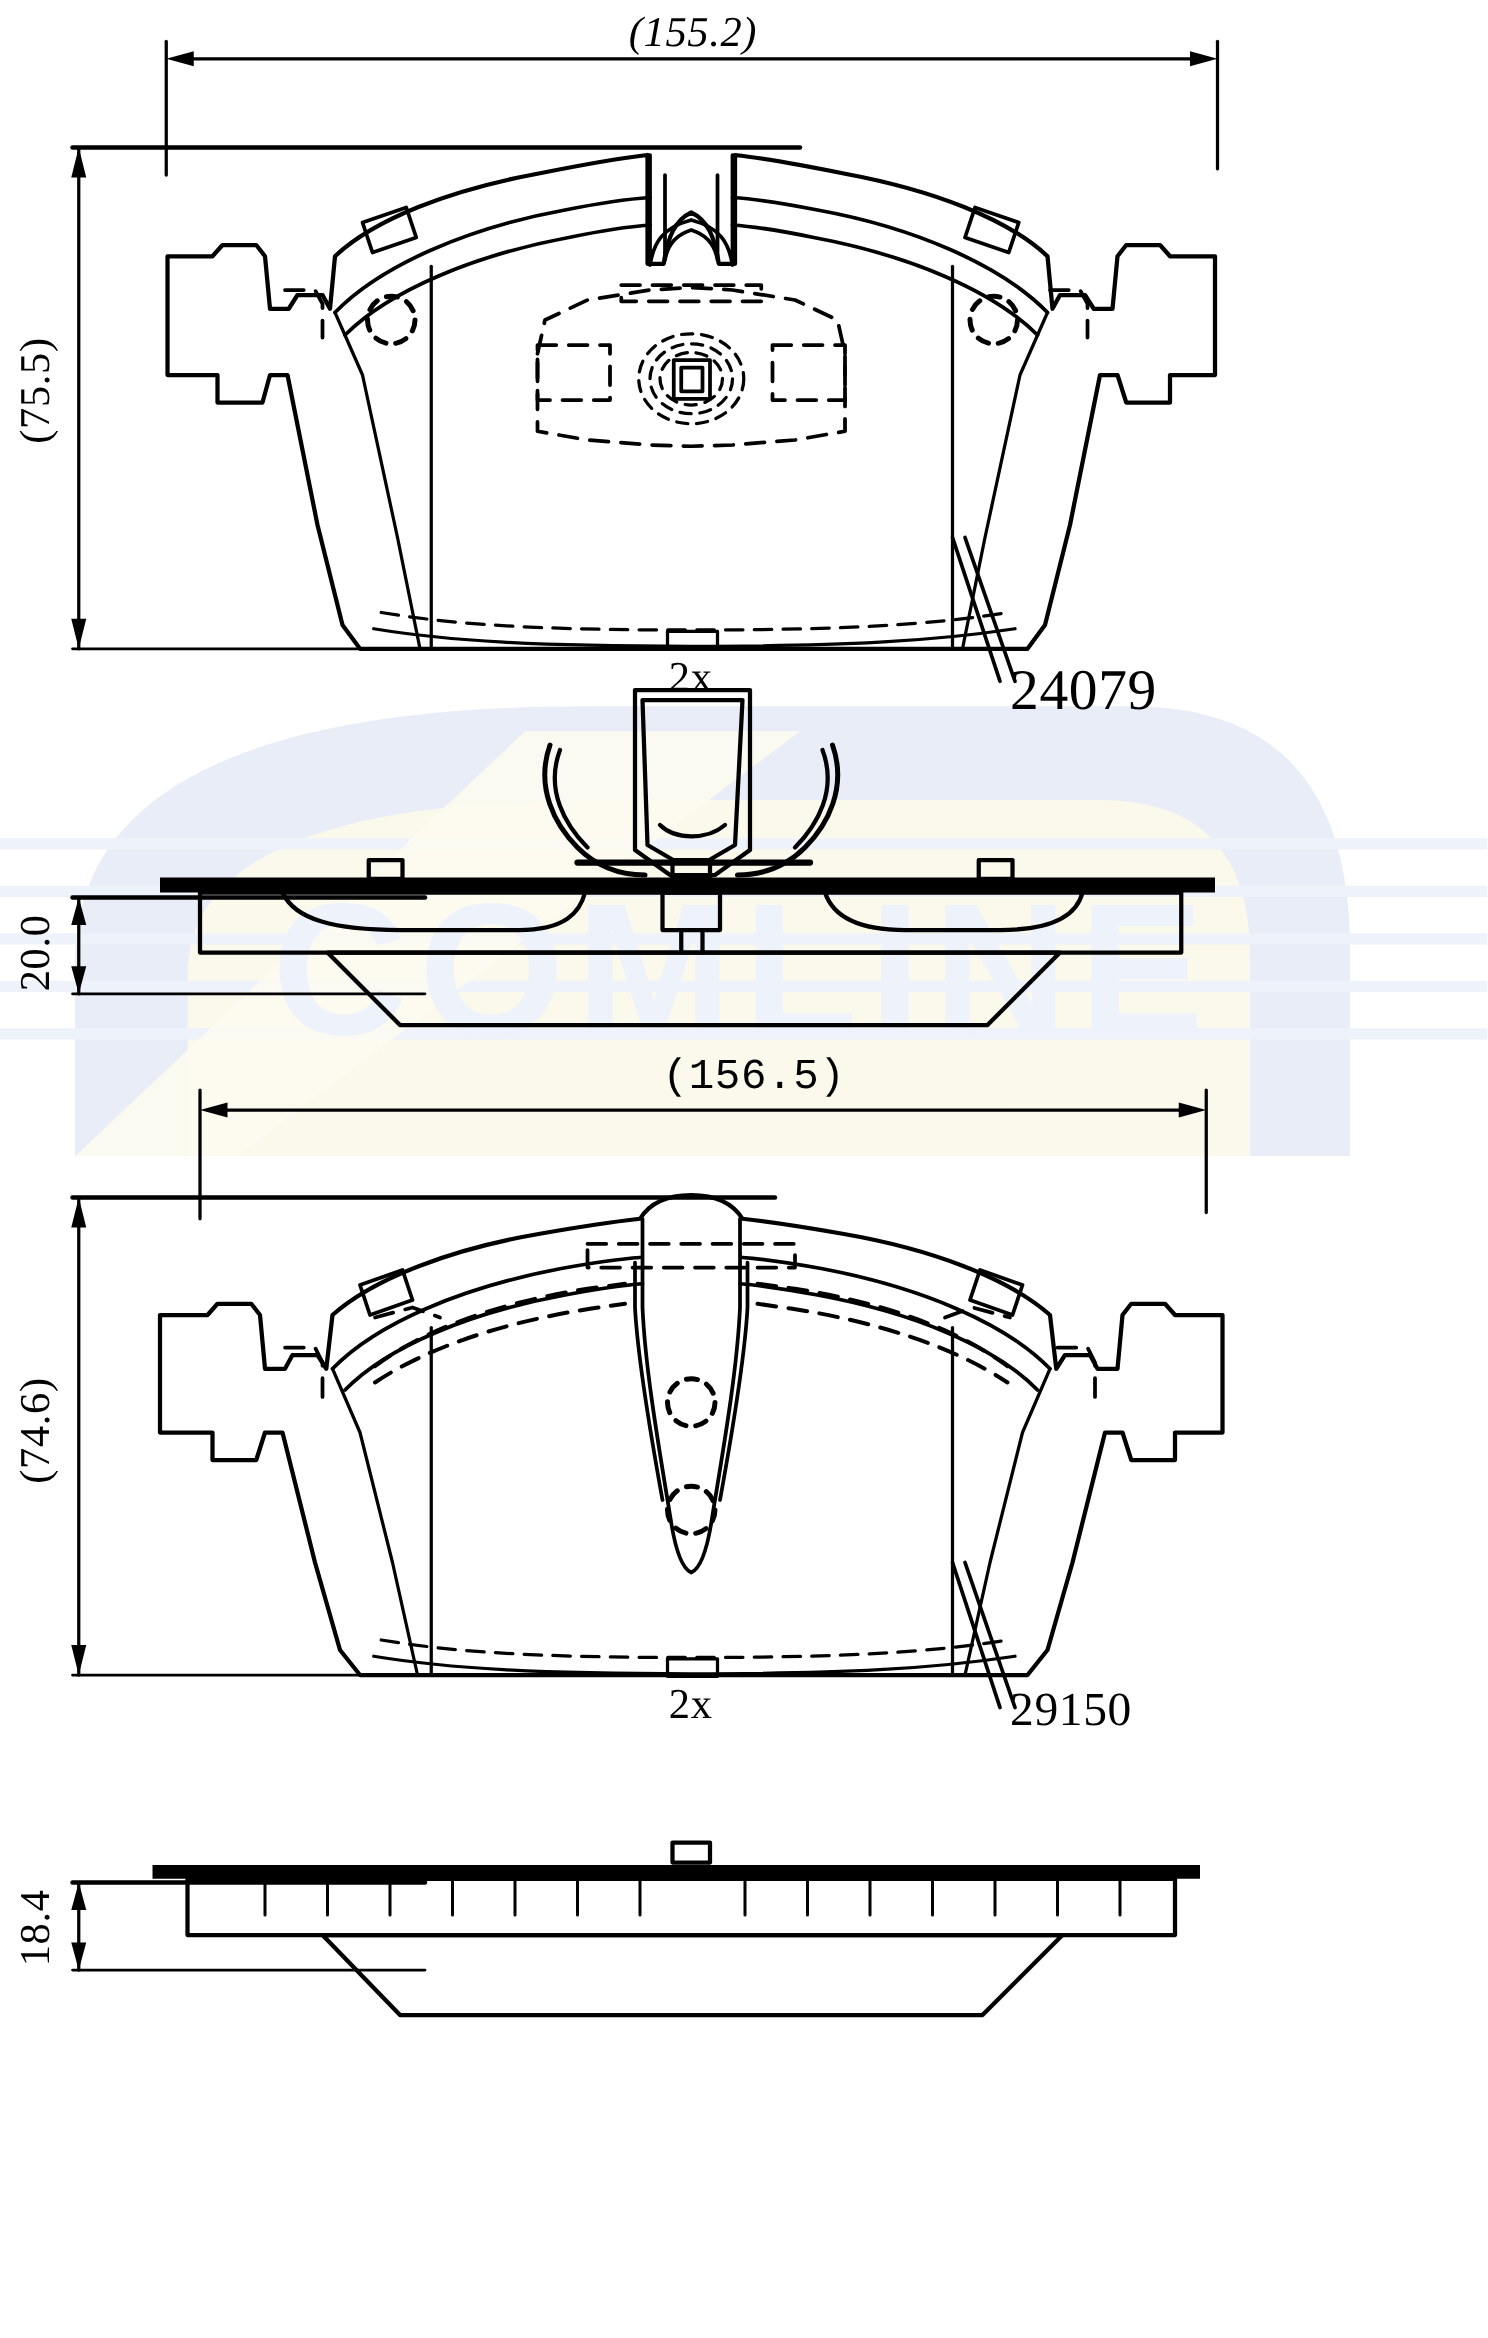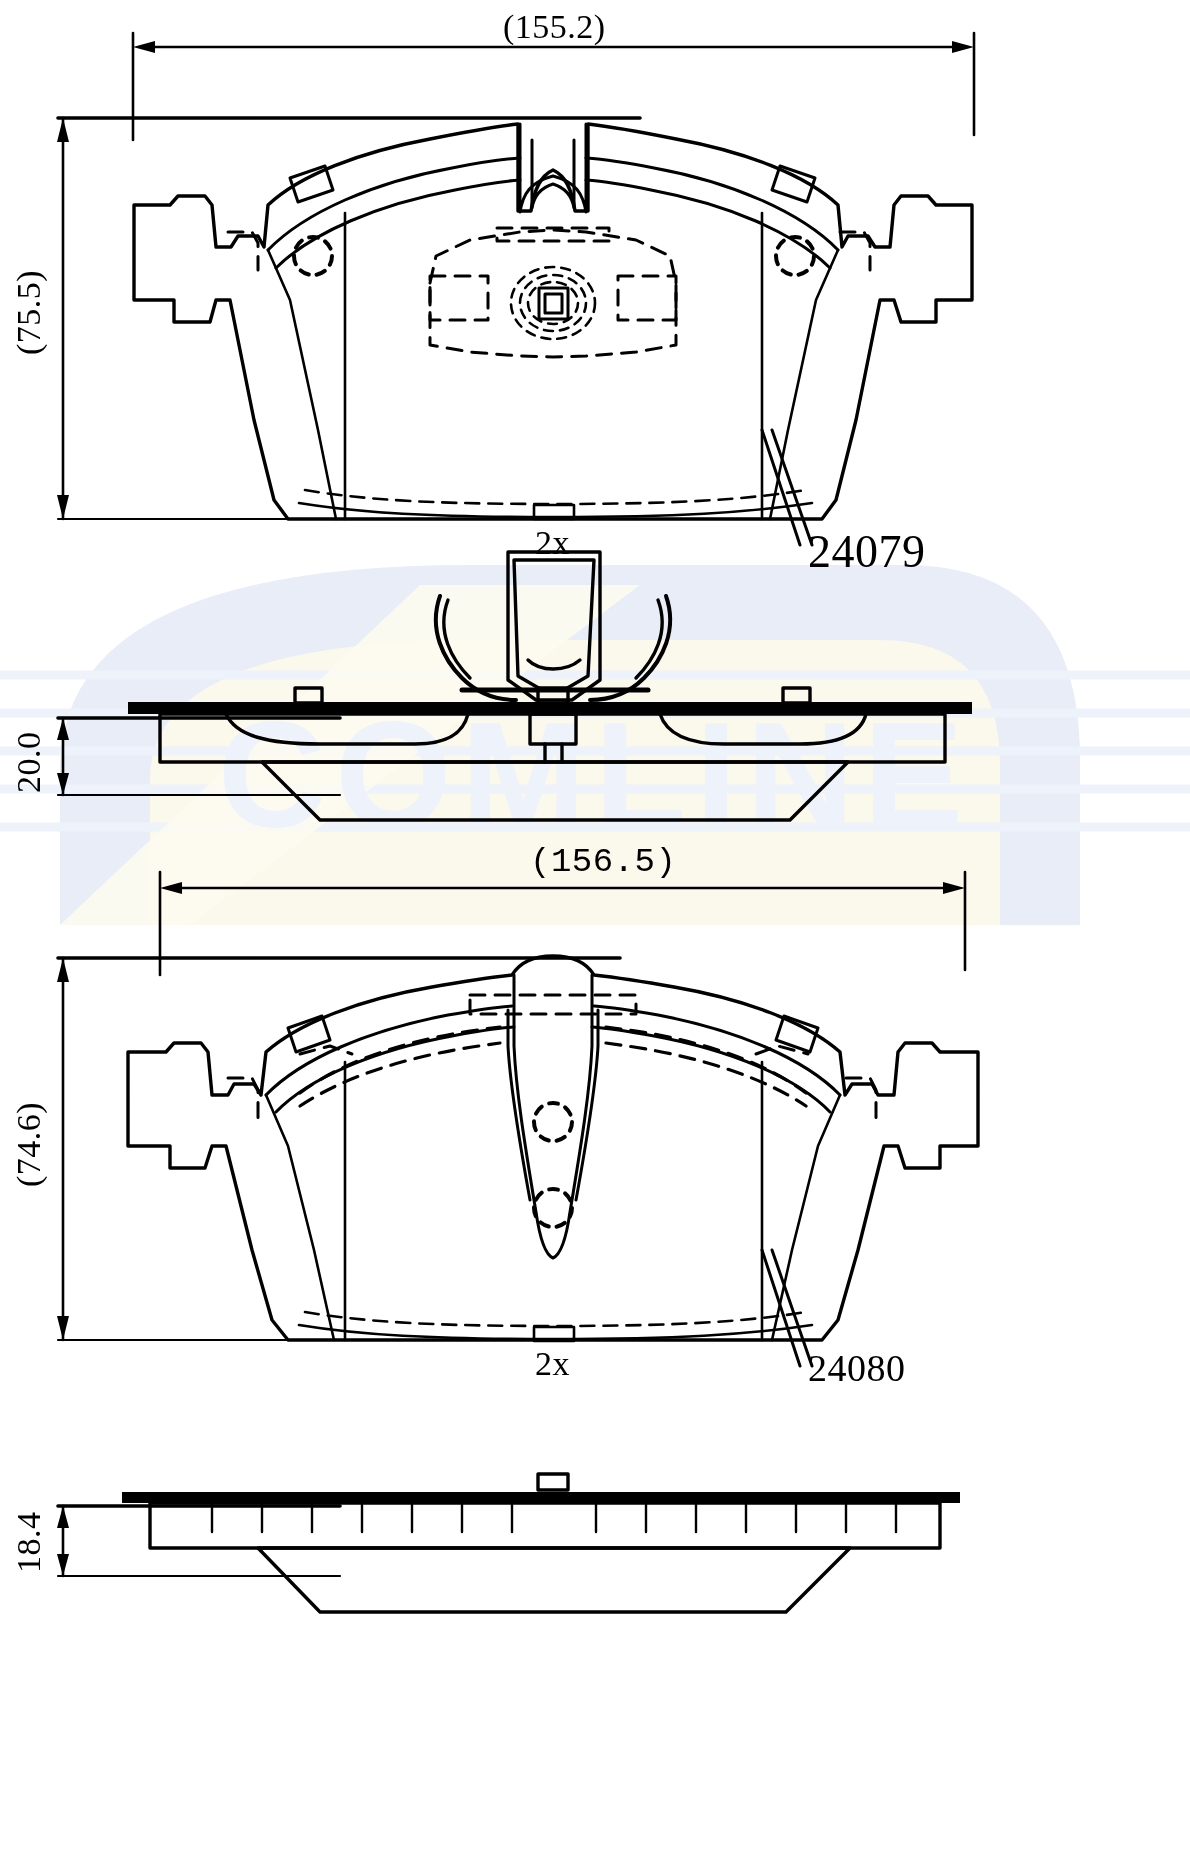--- a/index.html
+++ b/index.html
@@ -330,33 +330,33 @@
           <line x1="796" y1="1503" x2="796" y2="1532"></line>
           <line x1="846" y1="1503" x2="846" y2="1532"></line>
           <line x1="896" y1="1503" x2="896" y2="1532"></line>
         </g>
         <path d="M258,1548 L850,1548 L786,1612 L320,1612 Z"></path>
       </g>
 
     </g>
   </svg>
 
-  <div class="dimtxt" style="left:503px;top:8px;">(155.2)</div>
+  <div class="dimtxt" style="left:503px;top:8px;font-style:italic;">(155.2)</div>
 
   <div class="dimtxt vtxt" style="left:10px;top:355px;">(75.5)</div>
 
   <div class="dimtxt vtxt" style="left:10px;top:793px;">20.0</div>
 
   <div class="dimtxt" style="left:535px;top:524px;">2x</div>
 
   <div class="dimtxt" style="left:808px;top:525px;font-size:46px;">24079</div>
 
   <div class="dimtxt" style="left:530px;top:843px;font-family:Liberation Mono, monospace;">(156.5)</div>
 
   <div class="dimtxt vtxt" style="left:10px;top:1187px;">(74.6)</div>
 
   <div class="dimtxt vtxt" style="left:10px;top:1573px;">18.4</div>
 
   <div class="dimtxt" style="left:535px;top:1345px;">2x</div>
 
-  <div class="dimtxt" style="left:808px;top:1346px;font-size:38px;">24080</div>
+  <div class="dimtxt" style="left:808px;top:1346px;font-size:38px;">29150</div>
 
 </div>
 
 </body></html>

